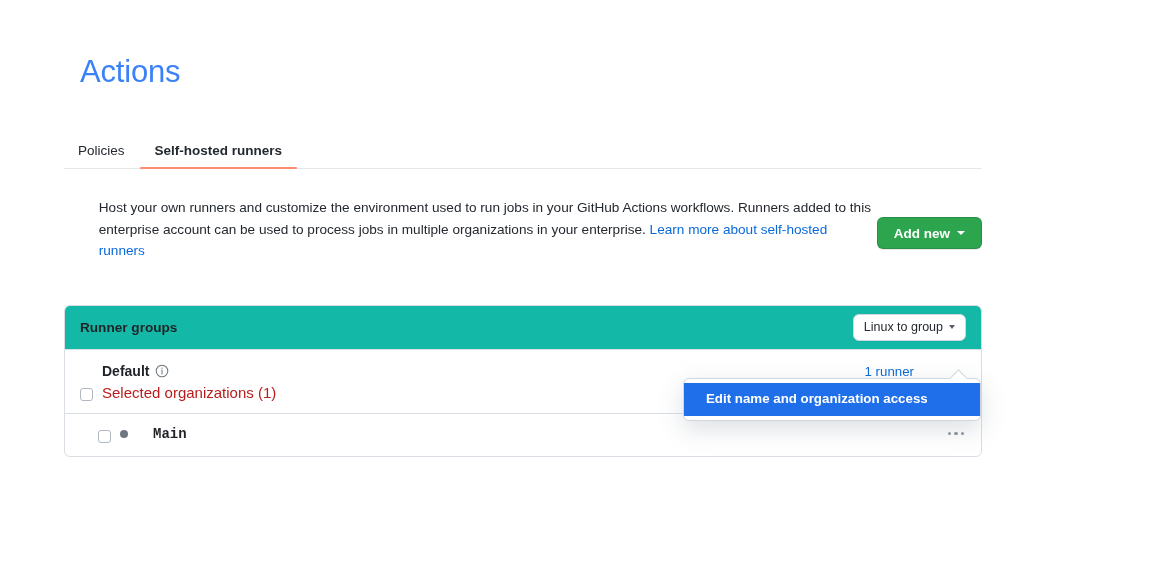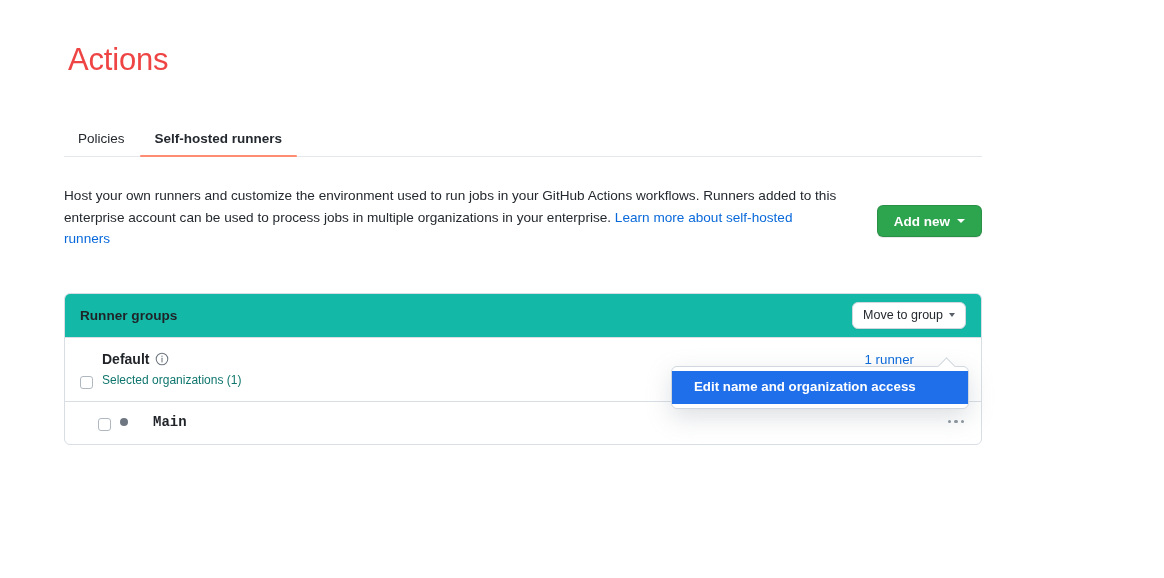--- a/index.html
+++ b/index.html
@@ -27,22 +27,22 @@
     left: 64px;
     top: 0;
     width: 918px;
   }
 
   
   .page-title {
     font-size: 31px;
     font-weight: 400;
     letter-spacing: -0.2px;
-    color: #ef4444;
-    margin: 4px;
+    color: #3b82f6;
+    margin: 16px;
     padding-top: 39px;
     line-height: 34px;
   }
 
   
   .tabs {
     display: flex;
     align-items: flex-end;
     margin-top: 48px;
     border-bottom: 1px solid #e4e7eb;
@@ -67,21 +67,21 @@
     right: 0;
     bottom: -1px;
     height: 2px;
     background: #fd8c73;
     border-radius: 1px;
   }
 
   
   .intro-row {
     display: flex;
-    justify-content: space-between;
+    justify-content: flex-end;
     align-items: flex-start;
     margin-top: 28px;
   }
   .intro-text {
     font-size: 13.6px;
     line-height: 21.5px;
     color: #24292f;
     max-width: 778px;
   }
   .intro-text a {
@@ -210,22 +210,22 @@
     line-height: 18px;
   }
   .info-icon {
     width: 14px;
     height: 14px;
     display: inline-block;
     color: #6e7781;
     cursor: pointer;
   }
   .group-sub {
-    font-size: 12px;
-    color: #0f766e;
+    font-size: 15px;
+    color: #b91c1c;
     margin-top: 4px;
     line-height: 17px;
   }
 
   .runner-name-line {
     display: flex;
     align-items: center;
     gap: 25px;
     font-family: Liberation Mono, monospace;
   }
@@ -305,21 +305,21 @@
   }
   .kebab-runner {
     position: absolute;
     right: 15px;
     top: 14px;
   }
 
   
   .popup {
     position: absolute;
-    right: 12px;
+    right: 0;
     top: 28px;
     width: 296px;
     background: #ffffff;
     border: 1px solid #d0d7de;
     border-radius: 6px;
     box-shadow: 0 8px 24px rgba(140,149,159,0.3);
     padding: 4px 0;
     z-index: 40;
   }
   .popup::before {
@@ -367,21 +367,21 @@
         <span>Add new</span>
         <span class="caret"></span>
       </button>
     </div>
 
     <div class="card">
 
       <div class="card-header">
         <div class="card-header-title">Runner groups</div>
         <button class="btn-default">
-          <span>Move to group</span>
+          <span>Linux to group</span>
           <span class="caret"></span>
         </button>
       </div>
 
       <div class="group-row">
         <div class="row-left">
           <div class="checkbox"></div>
           <div>
             <div class="group-name-line">
               <span class="group-name">Default</span>

